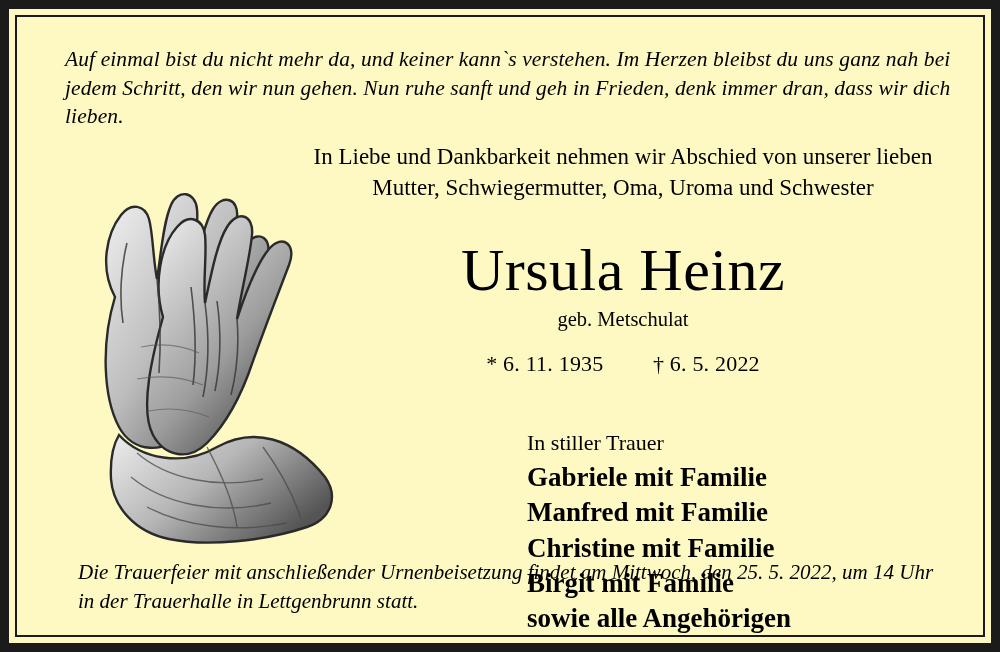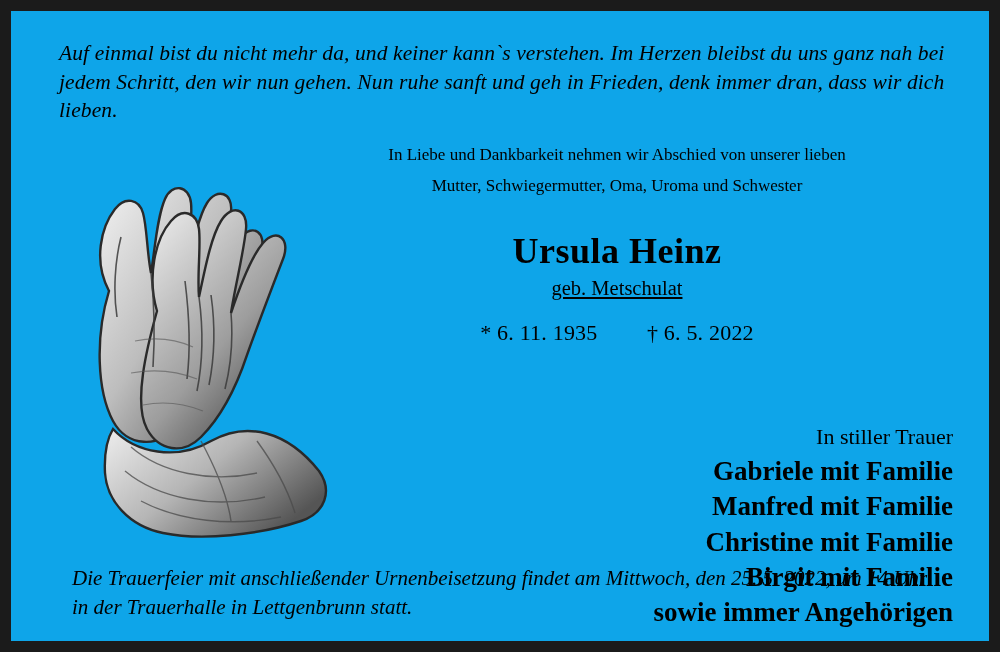--- a/index.html
+++ b/index.html
@@ -13,22 +13,23 @@
     font-family: "Liberation Serif", serif;
     color: #000000;
     overflow: hidden;
   }
 
   .notice {
     position: relative;
     box-sizing: border-box;
     width: 1000px;
     height: 652px;
-    background: #0ea5e9;
+    background: #fef9c3;
     border: 9px solid #1b1b1b;
+    padding: 6px;
   }
   .notice-inner {
     position: relative;
     box-sizing: border-box;
     width: 100%;
     height: 100%;
     border: 2px solid #1b1b1b;
     padding: 22px 26px 16px 26px;
   }
 
@@ -60,50 +61,49 @@
   .hands svg { display: block; }
 
   .center-col {
     position: absolute;
     left: 210px;
     top: 0;
     width: 740px;
     text-align: center;
   }
   .dedication {
-    font-size: 17px;
+    font-size: 23px;
     line-height: 1.36;
-    margin: 8px;
+    margin: 0;
   }
   .name {
-    font-size: 36px;
-    font-weight: bold;
+    font-size: 60px;
+    font-weight: normal;
     letter-spacing: 0.5px;
     margin: 36px 0 0 0;
     line-height: 1.05;
   }
   .born-name {
     font-size: 20.5px;
     margin: 6px 0 12px 0;
-    text-decoration: underline;
   }
   .dates {
     font-size: 22px;
     margin: 20px 0 0 0;
     letter-spacing: 0.2px;
   }
   .dates .gap { display: inline-block; width: 38px; }
 
   
   .mourners {
     position: absolute;
     right: 10px;
     top: 288px;
     width: 420px;
-    text-align: right;
+    text-align: left;
     line-height: 1.30;
   }
   .mourners .lead {
     font-size: 22px;
     margin-bottom: 3px;
   }
   .mourners .m {
     font-size: 27px;
     font-weight: bold;
   }
@@ -204,21 +204,21 @@
           <span>6. 5. 2022</span>
         </div>
       </div>
 
       <div class="mourners">
         <div class="lead">In stiller Trauer</div>
         <div class="m">Gabriele mit Familie</div>
         <div class="m">Manfred mit Familie</div>
         <div class="m">Christine mit Familie</div>
         <div class="m">Birgit mit Familie</div>
-        <div class="m">sowie immer Angehörigen</div>
+        <div class="m">sowie alle Angehörigen</div>
       </div>
 
     </div>
 
     <div class="footer">
       <div>Die Trauerfeier mit anschließender Urnenbeisetzung findet am Mittwoch, den 25. 5. 2022, um 14 Uhr</div>
       <div>in der Trauerhalle in Lettgenbrunn statt.</div>
     </div>
 
   </div>

